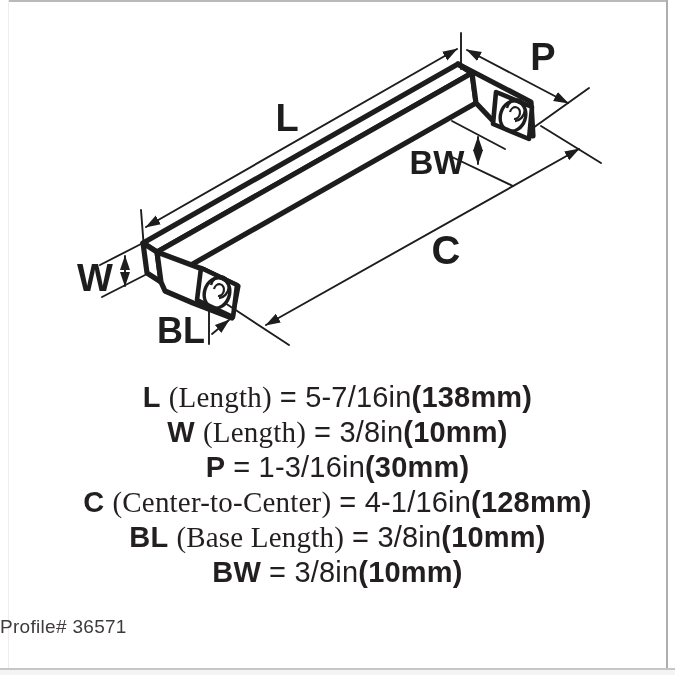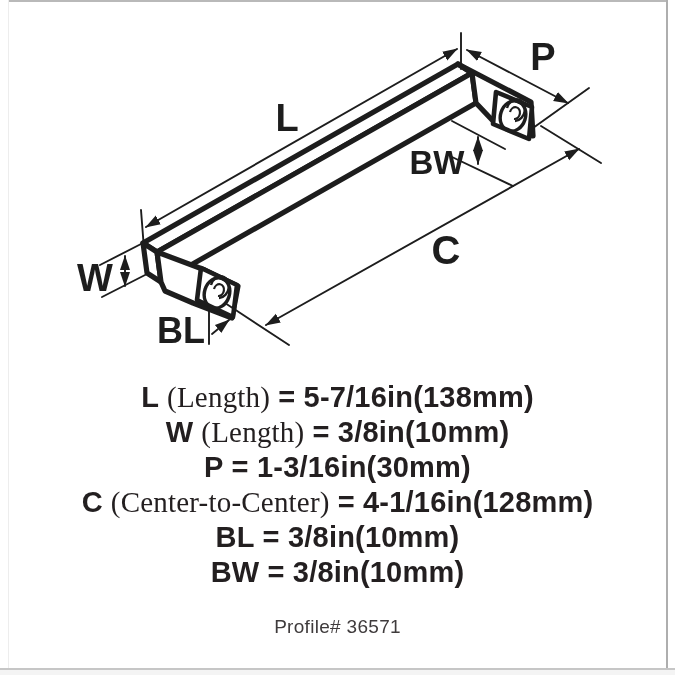--- a/index.html
+++ b/index.html
@@ -16,24 +16,24 @@
 
   .diagram-svg{position:absolute;left:0;top:0;width:675px;height:675px;}
 
   .specs{position:absolute;left:0;top:380px;width:675px;}
   .spec-line{
     display:flex;justify-content:center;align-items:baseline;
     height:35px;line-height:35px;font-size:29px;letter-spacing:0.2px;white-space:pre;
   }
   .spec-abbr{font-weight:700;margin-right:8px;}
   .spec-name{font-weight:400;margin-right:8px;font-family:Liberation Serif, serif;}
-  .spec-value{font-weight:700;text-align:center;}
+  .spec-value{font-weight:400;text-align:center;}
   .spec-metric{font-weight:700;}
   .profile{
-    position:absolute;left:0;top:616px;width:675px;text-align:center;
+    position:absolute;left:0;top:616px;width:675px;
     font-size:19px;color:#3f3b3c;letter-spacing:0.3px;
   }
 </style>
 </head>
 <body>
 
 <div class="stage">
 
   <div class="frame-top"></div>
   <div class="frame-left"></div>
@@ -128,20 +128,21 @@
       <span class="spec-metric">(30mm)</span>
     </div>
     <div class="spec-line">
       <span class="spec-abbr">C</span>
       <span class="spec-name">(Center-to-Center)</span>
       <span class="spec-value">= 4-1/16in</span>
       <span class="spec-metric">(128mm)</span>
     </div>
     <div class="spec-line">
       <span class="spec-abbr">BL</span>
+      <span class="spec-name">(Base Length)</span>
       <span class="spec-value">= 3/8in</span>
       <span class="spec-metric">(10mm)</span>
     </div>
     <div class="spec-line">
       <span class="spec-abbr">BW</span>
       <span class="spec-value">= 3/8in</span>
       <span class="spec-metric">(10mm)</span>
     </div>
   </div>
 

